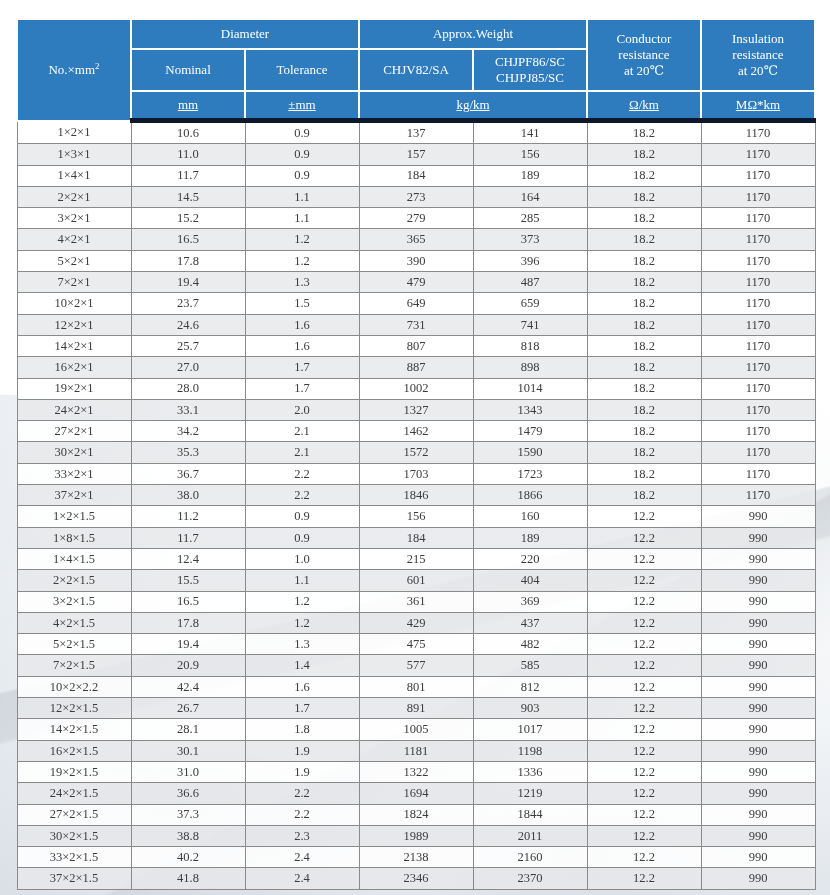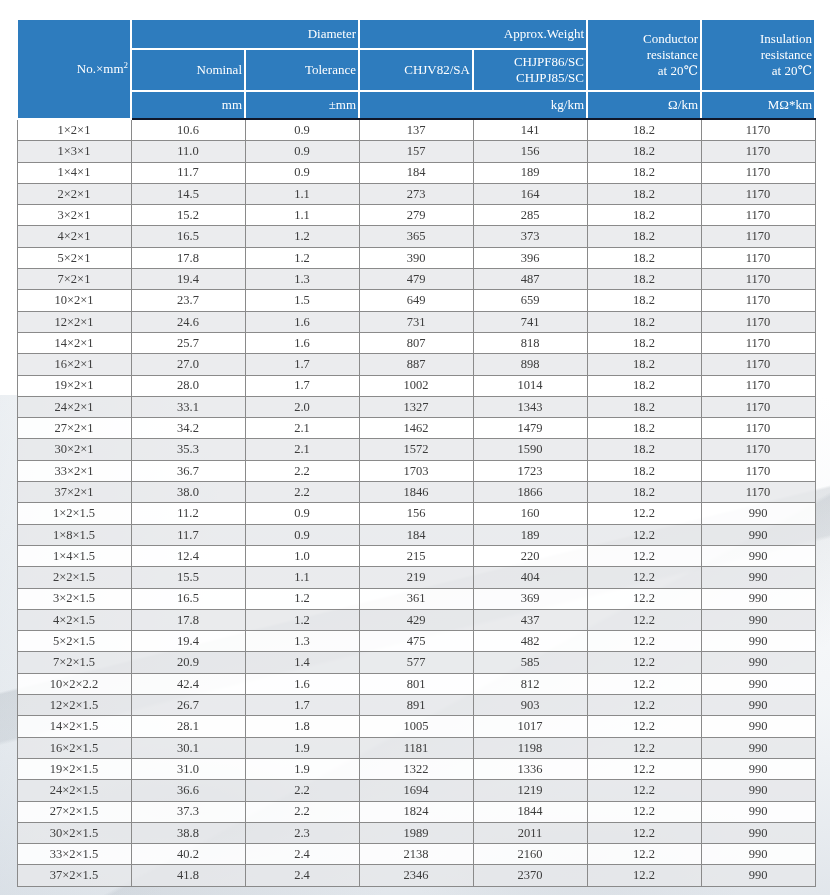--- a/index.html
+++ b/index.html
@@ -49,28 +49,28 @@
   table.spec col { width: 14.2857%; }
 
   
   thead th {
     background: #2e7cbe;
     color: #ffffff;
     font-weight: normal;
     font-size: 13px;
     line-height: 1.25;
     border: 2px solid #ffffff;
-    text-align: right;
+    text-align: center;
     vertical-align: middle;
     padding: 2px 2px;
     white-space: pre-line;
   }
   thead tr.h-row1 th { height: 24px; }
   thead tr.h-row2 th { height: 36px; }
-  thead tr.h-row3 th { height: 22px; border-bottom: 2px solid #0f172a; }
+  thead tr.h-row3 th { height: 22px; border-bottom: 5px solid #0f172a; text-decoration: underline; }
   thead th sup {
     font-size: 9px;
     line-height: 0;
   }
 
   
   tbody td {
     height: 20.3px;
     font-size: 12.5px;
     line-height: 1;
@@ -315,21 +315,21 @@
           <td>1.0</td>
           <td>215</td>
           <td>220</td>
           <td>12.2</td>
           <td>990</td>
         </tr>
         <tr class="alt">
           <td>2×2×1.5</td>
           <td>15.5</td>
           <td>1.1</td>
-          <td>219</td>
+          <td>601</td>
           <td>404</td>
           <td>12.2</td>
           <td>990</td>
         </tr>
         <tr>
           <td>3×2×1.5</td>
           <td>16.5</td>
           <td>1.2</td>
           <td>361</td>
           <td>369</td>

